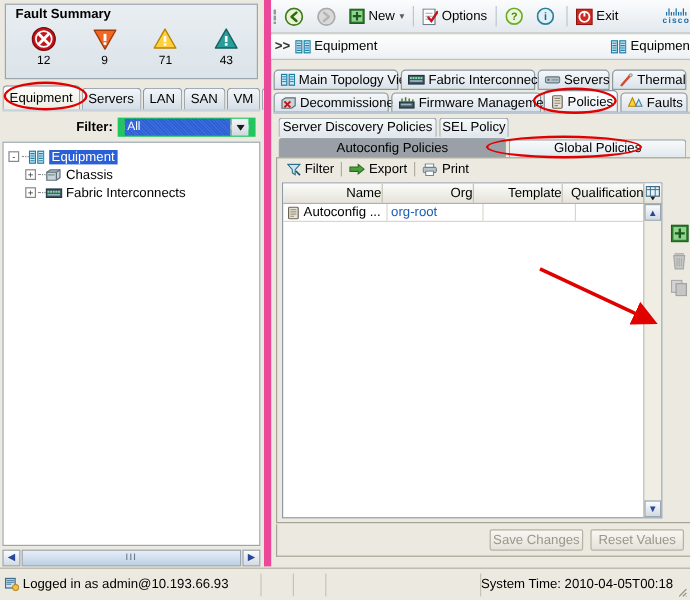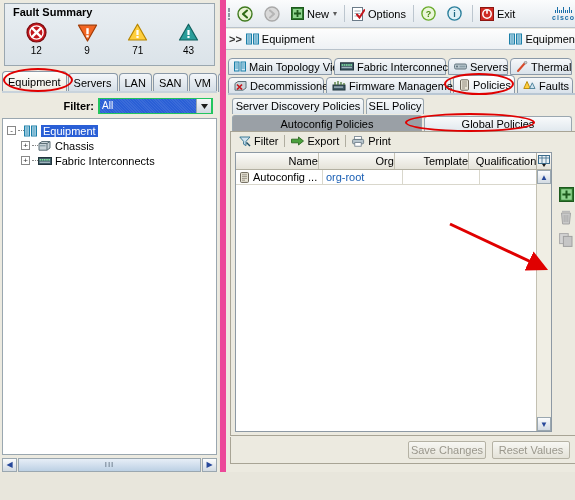--- a/index.html
+++ b/index.html
@@ -49,21 +49,21 @@
     position:absolute; left:2px; top:91px; width:215px; height:2px;
     background:#c8d3dc;
   }
   #filter-bar {
     position:absolute; left:2px; top:96px; width:215px; height:20px;
     background:#eceae0; display:flex; align-items:center; justify-content:flex-end;
     padding-right:4px;
   }
   #filter-label { font-weight:bold; font-size:11px; margin-right:4px; }
   #filter-select {
-    width:115px; height:16px; border:2px solid #22c55e;
+    width:115px; height:16px; border:6px solid #22c55e;
     background:#fff; display:flex; align-items:center;
   }
   #filter-value {
     flex:1; height:14px; background:#2a5fd6; color:#fff;
     font-size:10px; line-height:14px; padding-left:2px;
     background-image:repeating-linear-gradient(45deg,rgba(255,255,255,.08) 0 1px,transparent 1px 2px);
   }
   #filter-arrow {
     width:15px; height:14px; background:linear-gradient(#f6f7f9,#cfd8e0);
     border-left:1px solid #9aa7b0; display:flex; align-items:center; justify-content:center;
@@ -700,20 +700,39 @@
         </div>
       </div>
     </div>
 
     <div id="btnbar">
       <div class="bigbtn">Save Changes</div>
       <div class="bigbtn">Reset Values</div>
     </div>
   </div>
 
+  <div id="statusbar">
+    <div id="sb-login">
+      <span class="tb-ico">
+        <svg width="12" height="12" viewBox="0 0 12 12">
+          <rect x="0.6" y="1" width="8" height="8" fill="#cfe3ef" stroke="#3c6c8c"></rect>
+          <path d="M1.4 2.6h6.4M1.4 4.2h6.4M1.4 5.8h4" stroke="#3c6c8c" stroke-width="0.8"></path>
+          <circle cx="9" cy="8.6" r="2.6" fill="#f2c04a" stroke="#a8780c" stroke-width="0.8"></circle>
+        </svg>
+      </span>
+      <span>Logged in as admin@10.193.66.93</span>
+    </div>
+    <div class="sb-cell" style="width:27px"></div>
+    <div class="sb-cell" style="width:27px"></div>
+    <div class="sb-cell" style="flex:1"></div>
+    <div id="sb-time">System Time: 2010-04-05T00:18</div>
+    <svg id="sb-grip" viewBox="0 0 8 8">
+      <path d="M7 1 L1 7 M7 4 L4 7 M7 6.5 L6.5 7" stroke="#8d8a7c" stroke-width="1"></path>
+    </svg>
+  </div>
 
   <div class="annot" id="ann-equipment">
       <div class="ell"></div>
     </div>
   <div class="annot" id="ann-policies">
       <div class="ell"></div>
     </div>
   <div class="annot" id="ann-autoconfig">
       <div class="ell"></div>
     </div>

